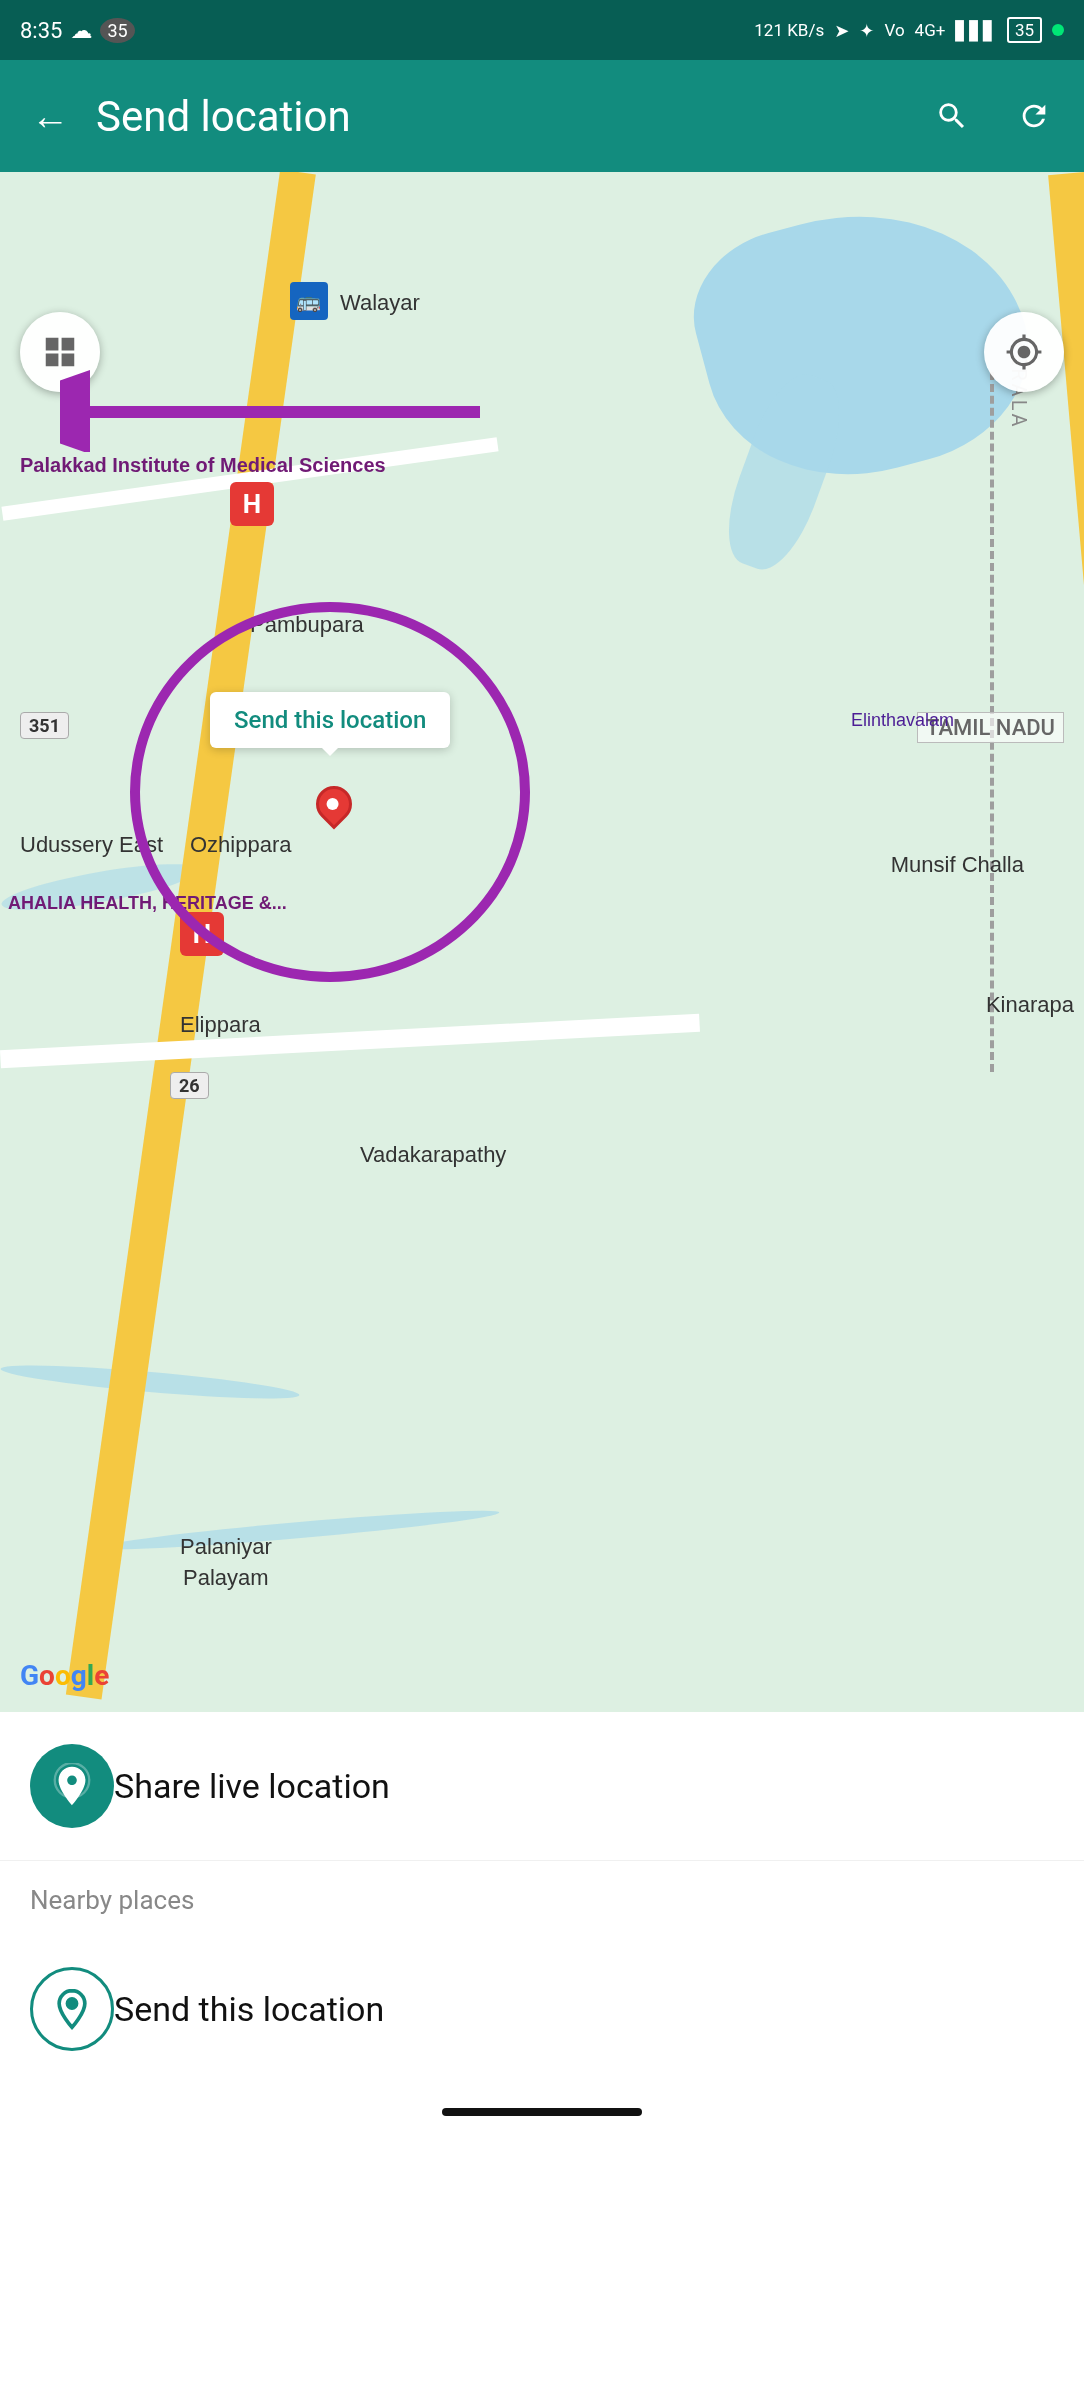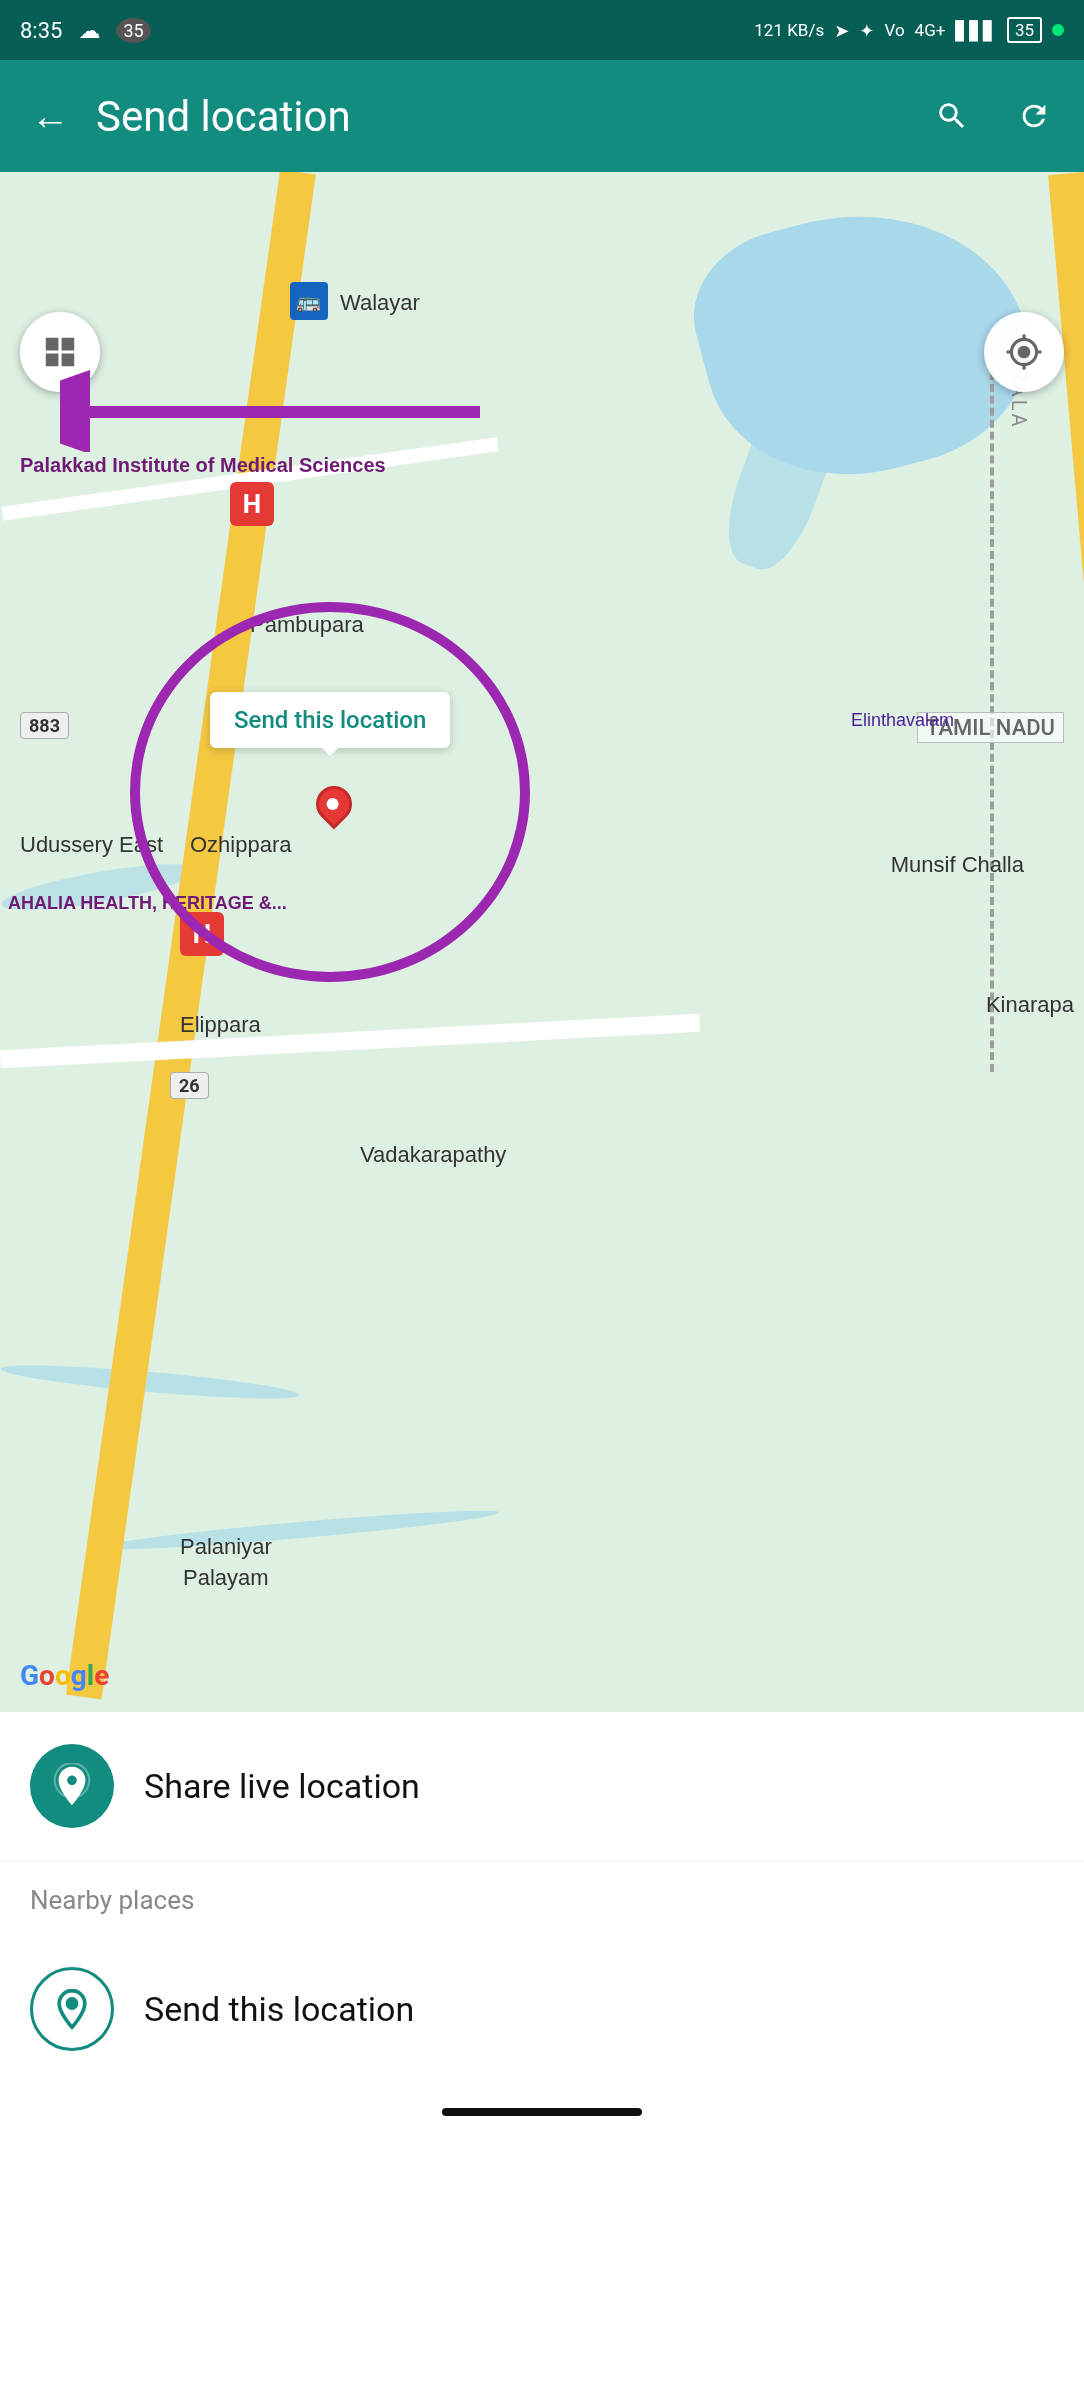--- a/index.html
+++ b/index.html
@@ -16,21 +16,21 @@
       width: 100%;
       height: 60px;
       background: #075e54;
       display: flex;
       align-items: center;
       justify-content: space-between;
       padding: 0 20px;
       color: white;
       font-size: 22px;
     }
-    .status-left { display: flex; align-items: center; gap: 16px; }
+    .status-left { display: flex; align-items: center; gap: 8px; }
     .status-right { display: flex; align-items: center; gap: 10px; font-size: 18px; }
     .battery-dot { width: 12px; height: 12px; border-radius: 50%; background: #00e676; }
 
     
     .app-bar {
       width: 100%;
       height: 112px;
       background: #128C7E;
       display: flex;
       align-items: center;
@@ -233,21 +233,20 @@
       padding: 0;
     }
 
     
     .option-row {
       display: flex;
       align-items: center;
       padding: 32px 30px;
       border-bottom: 1px solid #f0f0f0;
       cursor: pointer;
-      gap: 30px;
     }
     .option-icon-circle {
       width: 84px;
       height: 84px;
       border-radius: 50%;
       background: #128C7E;
       display: flex;
       align-items: center;
       justify-content: center;
       flex-shrink: 0;
@@ -391,21 +390,21 @@
   <div style="position:absolute;top:200px;right:90px;width:4px;height:700px;border-left:4px dashed #9e9e9e;"></div>
 
   <div class="kerala-label" style="top:200px;right:20px;">KERALA</div>
 
   <div class="state-label" style="top:540px;right:20px;">TAMIL NADU</div>
 
   <div class="bus-badge" style="top:110px;left:290px;">🚌</div>
 
   <div class="map-label" style="top:118px;left:340px;">Walayar</div>
 
-  <div class="route-badge" style="top:540px;left:20px;">883</div>
+  <div class="route-badge" style="top:540px;left:20px;">351</div>
 
   <div class="poi-red" style="top:280px;left:20px;line-height:1.3;">Palakkad Institute
 of Medical Sciences</div>
 
   <div class="hospital-icon" style="top:310px;left:230px;">H</div>
 
   <div class="map-label" style="top:440px;left:250px;">Pambupara</div>
 
   <div class="map-label-small" style="top:538px;right:130px;">Elinthavalam</div>
 

